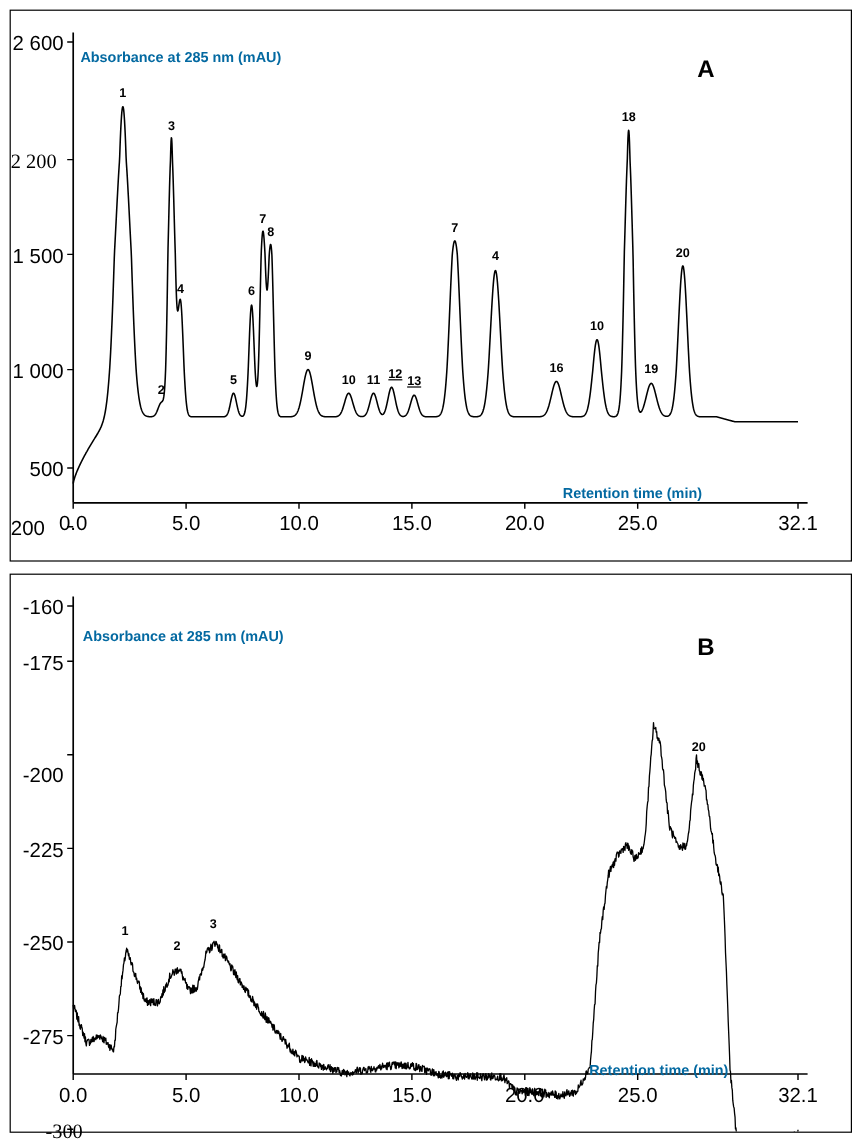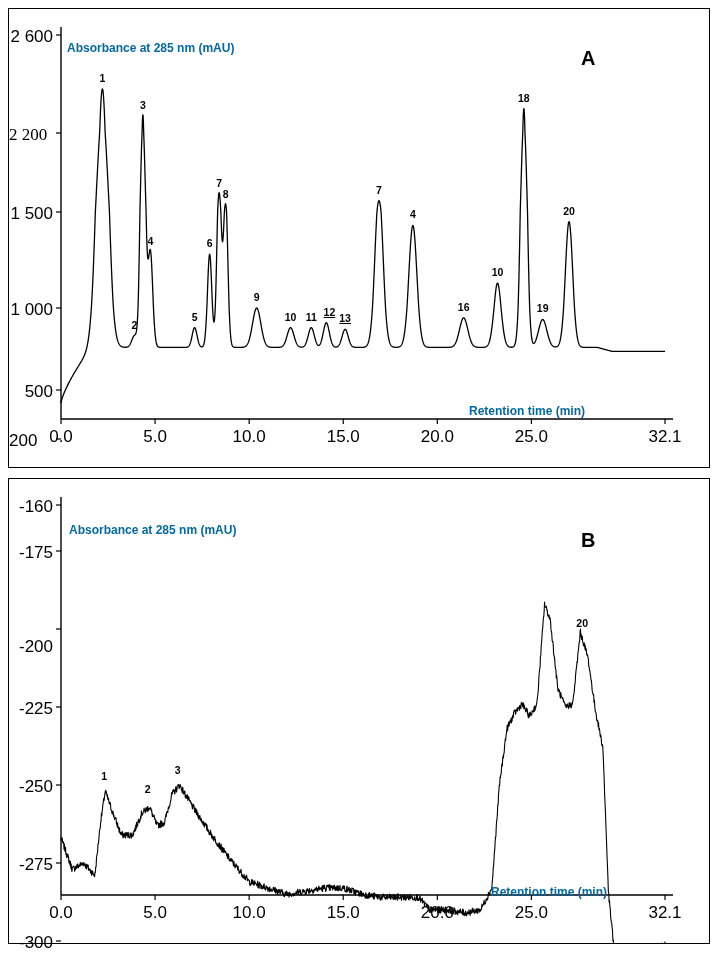--- a/index.html
+++ b/index.html
@@ -106,21 +106,21 @@
 
     <div class="axis-title" id="b-ytitle" style="left:60px; top:44px;">Absorbance at 285 nm (mAU)</div>
     <div class="axis-title" id="b-xtitle" style="left:482px; top:406px;">Retention time (min)</div>
     <div class="panel-letter" id="b-letter" style="left:572px; top:50px;">B</div>
   <div class="tick-label" style="left: 0px; top: 18px; width: 44px; text-align: right;">-160</div>
       <div class="tick-label" style="left: 0px; top: 64px; width: 44px; text-align: right;">-175</div>
       <div class="tick-label" style="left: 0px; top: 142px; width: 44px; text-align: right; margin-top: 16px;">-200</div>
       <div class="tick-label" style="left: 0px; top: 220px; width: 44px; text-align: right;">-225</div>
       <div class="tick-label" style="left: 0px; top: 298px; width: 44px; text-align: right;">-250</div>
       <div class="tick-label" style="left: 0px; top: 376px; width: 44px; text-align: right;">-275</div>
-      <div class="tick-label" style="left: 0px; top: 454px; width: 44px; text-align: right;">-300</div>
+      <div class="tick-label" style="left: 16px; top: 454px; width: 44px; text-align: right; font-family: Liberation Serif, serif;">-300</div>
       <div class="tick-label" style="left: 32px; top: 424px; width: 40px; text-align: center;">0.0</div>
       <div class="tick-label" style="left: 126.081px; top: 424px; width: 40px; text-align: center;">5.0</div>
       <div class="tick-label" style="left: 220.162px; top: 424px; width: 40px; text-align: center;">10.0</div>
       <div class="tick-label" style="left: 314.243px; top: 424px; width: 40px; text-align: center;">15.0</div>
       <div class="tick-label" style="left: 408.324px; top: 424px; width: 40px; text-align: center;">20.0</div>
       <div class="tick-label" style="left: 502.405px; top: 424px; width: 40px; text-align: center;">25.0</div>
       <div class="tick-label" style="left: 636px; top: 424px; width: 40px; text-align: center;">32.1</div>
       <div class="peak-label" style="left: 85.2773px; top: 291.12px; width: 20px; text-align: center;">1</div>
       <div class="peak-label" style="left: 128.555px; top: 303.6px; width: 20px; text-align: center;">2</div>
       <div class="peak-label" style="left: 158.66px; top: 284.88px; width: 20px; text-align: center;">3</div>

